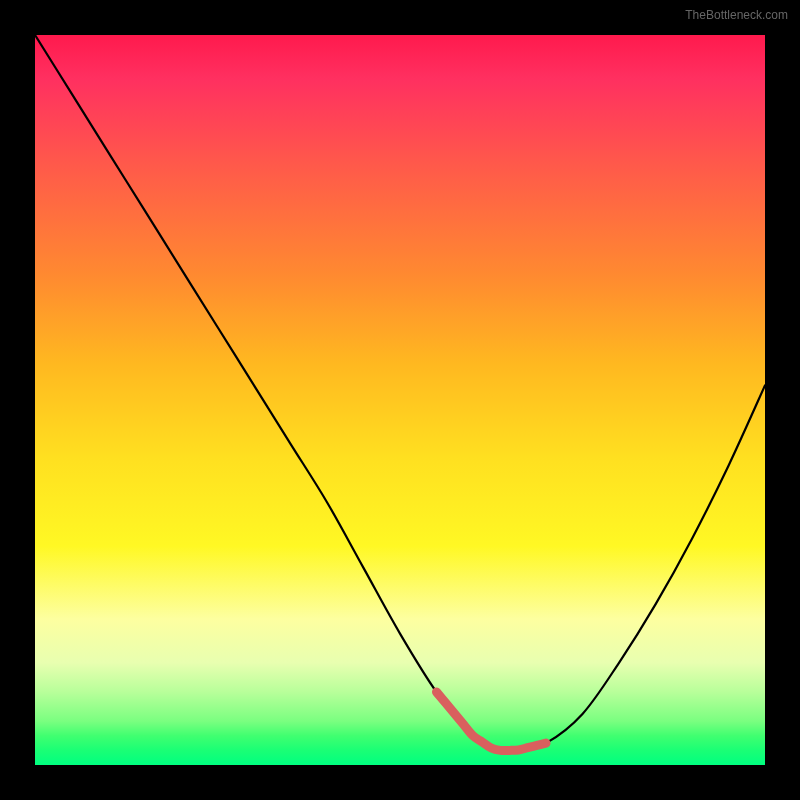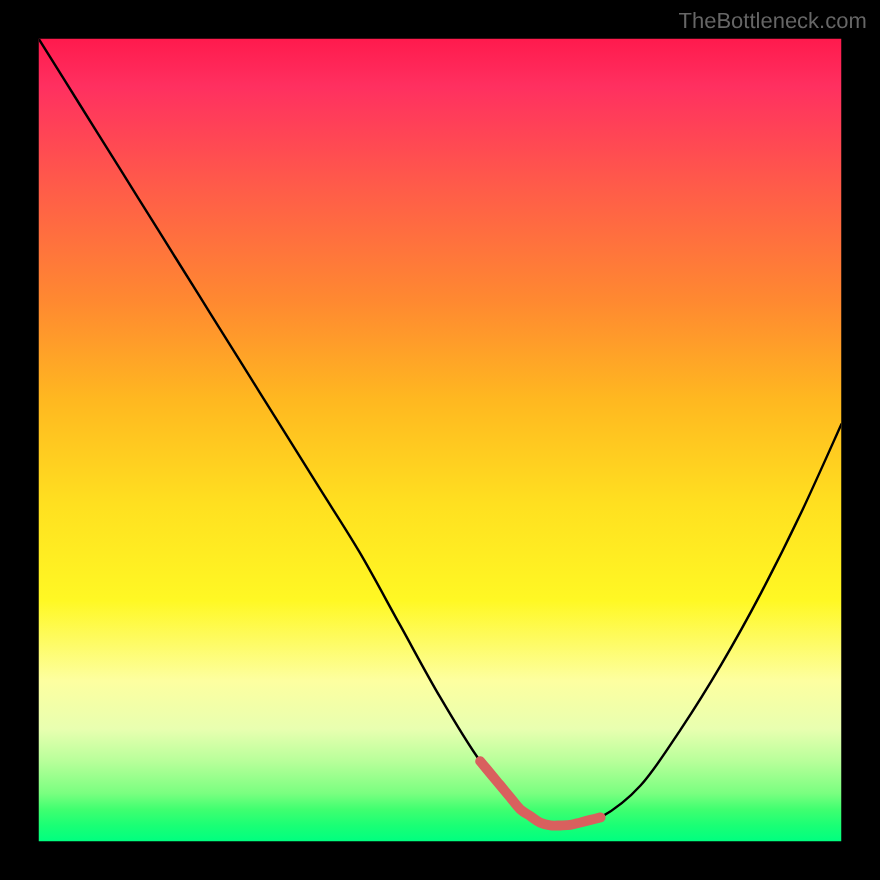--- a/index.html
+++ b/index.html
@@ -9,21 +9,21 @@
     height: 800px;
     background: #000;
     position: relative;
     font-family: Arial, sans-serif;
   }
   .watermark {
     position: absolute;
     top: 8px;
     right: 12px;
     color: #666;
-    font-size: 20px;
+    font-size: 12px;
     z-index: 10;
   }
   .plot-area {
     position: absolute;
     left: 35px;
     top: 35px;
     width: 730px;
     height: 730px;
     overflow: hidden;
   }

